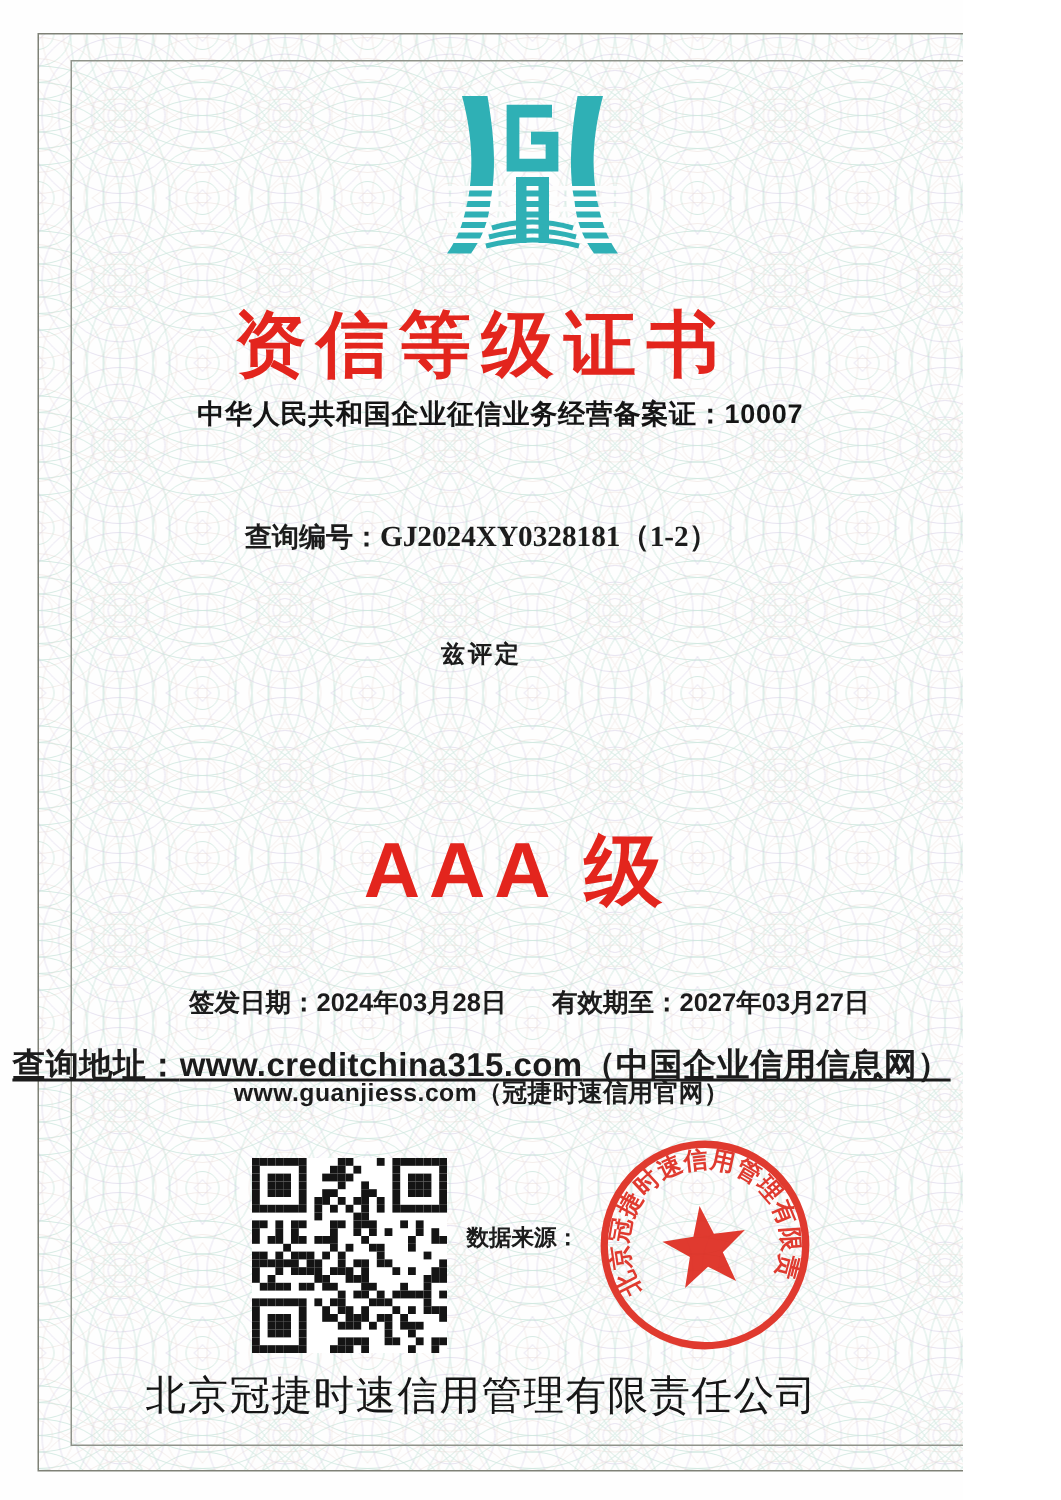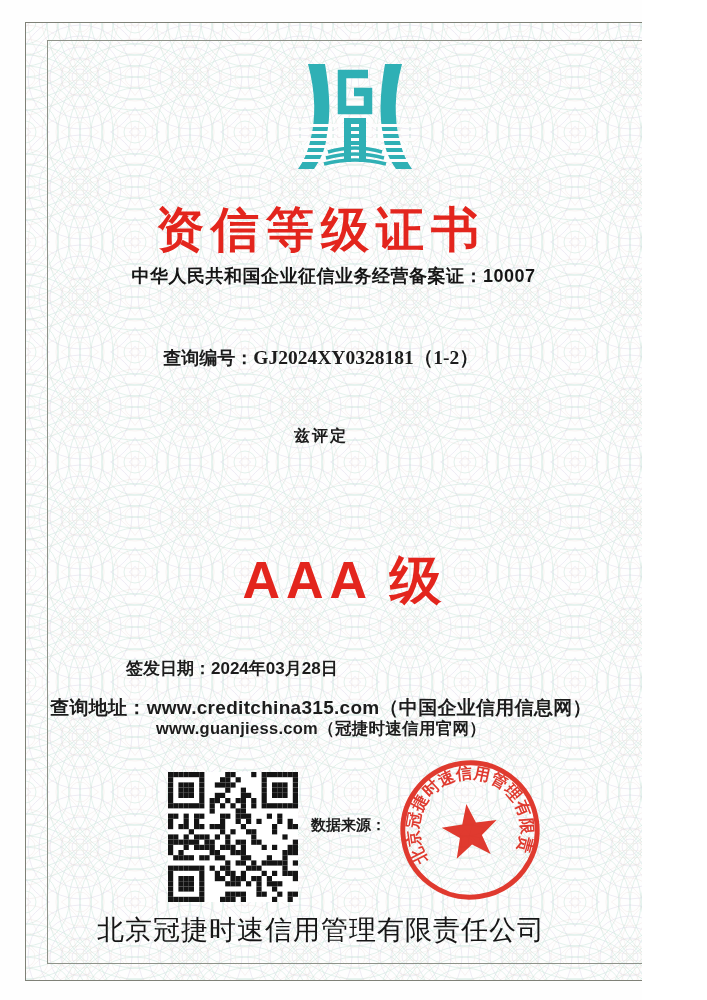--- a/index.html
+++ b/index.html
@@ -17,21 +17,21 @@
   .query-line{top:344px;font-size:18px;font-weight:700;}
   .query-code{font-family:"Liberation Serif","DejaVu Serif",serif;font-size:19.5px;font-weight:700;}
   .hereby{top:397px;font-size:16px;font-weight:600;letter-spacing:2px;margin-top:29px;}
   .company-name{top:430px;font-size:34px;font-weight:600;letter-spacing:2px;
                 font-family:"Liberation Serif","DejaVu Serif",serif;color:#111;}
   .rating{top:546px;font-size:52px;font-weight:700;color:#e3251d;letter-spacing:2px;padding-left:44px;}
   .rating .grade{letter-spacing:6px;}
   .dates-row{position:absolute;top:657px;left:0;right:0;height:24px;font-size:17px;font-weight:700;}
   .issue-date{position:absolute;left:126px;}
   .valid-date{position:absolute;left:368px;}
-  .addr-line1{top:695px;font-size:19px;font-weight:700;letter-spacing:0.3px;}
+  .addr-line1{top:695px;font-size:22px;font-weight:700;letter-spacing:0.3px;text-decoration:underline;}
   .addr-line2{top:718px;font-size:16.5px;font-weight:700;letter-spacing:0.3px;}
   .qr-wrap{position:absolute;left:168px;top:772px;width:130px;height:130px;background:#fff;}
   .data-source{position:absolute;left:311px;top:816px;font-size:15px;font-weight:700;}
   .seal-wrap{position:absolute;left:397px;top:757px;width:146px;height:146px;}
   .issuer{top:912px;font-size:27px;font-weight:500;letter-spacing:1px;color:#161616;}
 </style>
 </head>
 <body>
 
 <div class="stage">
@@ -159,20 +159,21 @@
   <div class="abs hereby">兹评定</div>
 
 
   <div class="abs rating">
     <span class="grade">AAA</span>
     <span>级</span>
   </div>
 
   <div class="dates-row">
     <span class="issue-date"><span>签发日期：</span><span>2024年03月28日</span></span>
+    <span class="valid-date"><span>有效期至：</span><span>2027年03月27日</span></span>
   </div>
 
   <div class="abs addr-line1">
     <span>查询地址：</span><span>www.creditchina315.com</span><span>（中国企业信用信息网）</span>
   </div>
   <div class="abs addr-line2">
     <span>www.guanjiess.com</span><span>（冠捷时速信用官网）</span>
   </div>
 
   <div class="qr-wrap">

